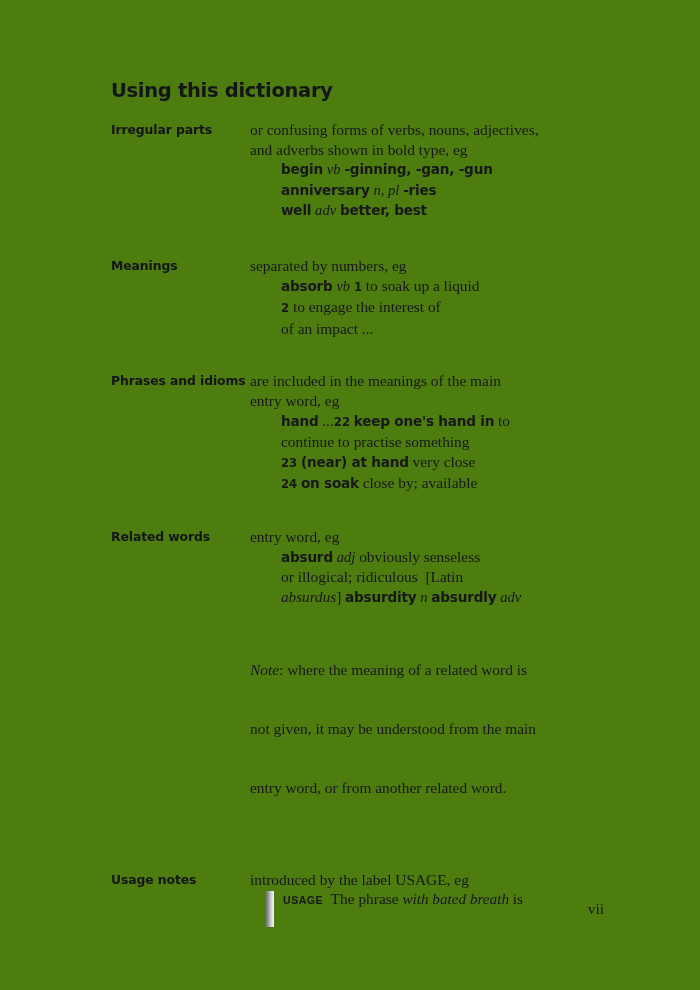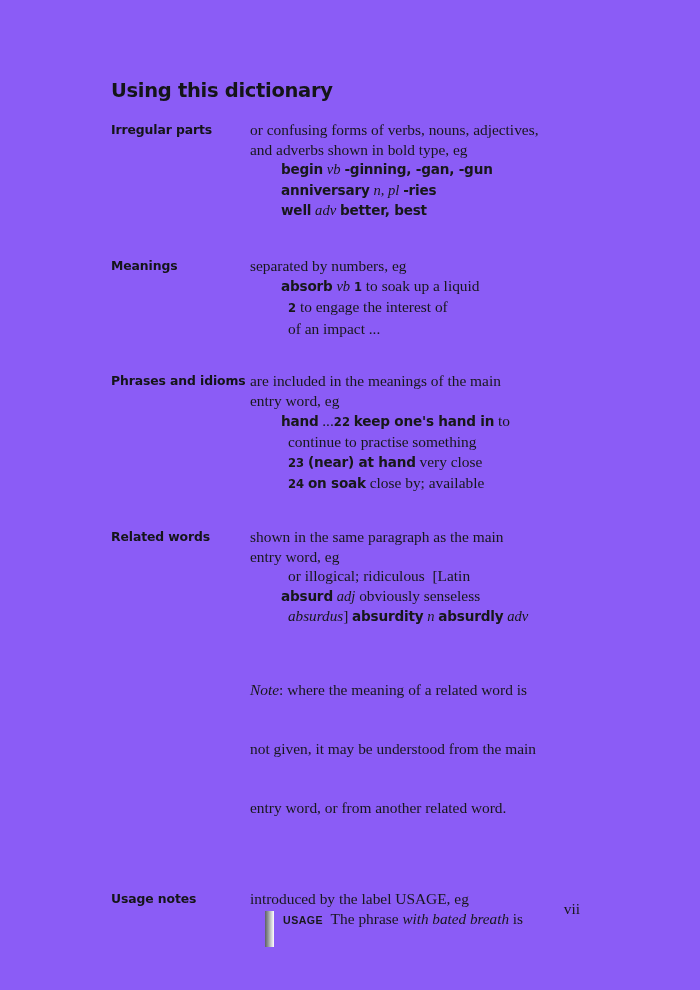--- a/index.html
+++ b/index.html
@@ -4,21 +4,21 @@
 <style>
   html, body {
     margin: 0;
     padding: 0;
     background: #ffffff;
   }
   .page {
     position: relative;
     width: 700px;
     height: 990px;
-    background: #8b5cf6;
+    background: #4d7c0f;
     color: #17181a;
     overflow: hidden;
     font-family: "Liberation Serif", "DejaVu Serif", serif;
   }
 
   
   .page-title {
     position: absolute;
     left: 111px;
     top: 66px;
@@ -71,21 +71,20 @@
   
   .example {
     margin-left: 31px;
     font-size: 15.2px;
     line-height: 19.6px;
   }
   .example .ex-line {
     white-space: pre;
   }
   .example .ex-line.cont {
-    margin-left: 7px;
   }
 
   
   .hw {            
     font-family: "DejaVu Sans", "Liberation Sans", sans-serif;
     font-weight: bold;
     font-size: 13.6px;
     letter-spacing: -0.2px;
   }
   .pos {           
@@ -153,21 +152,21 @@
   
   .gap-irregular { height: 35px; }
   .gap-meanings  { height: 33px; }
   .gap-phrases   { height: 32px; }
   .gap-related   { height: 33px; }
   .note-gap      { height: 14px; }
 
   
   .folio {
     position: absolute;
-    right: 120px;
+    right: 96px;
     top: 900px;
     font-family: "Liberation Serif", "DejaVu Serif", serif;
     font-size: 15.4px;
     color: #17181a;
   }
 </style>
 </head>
 <body>
 
 <div class="page">
@@ -217,25 +216,24 @@
           <div class="ex-line cont"><span class="num">24</span> <span class="hw">on soak</span> <span class="def">close by; available</span></div>
         </div>
       </div>
     </div>
 
     <div class="gap-phrases"></div>
 
     <div class="section">
       <div class="section-label">Related words</div>
       <div class="section-body">
-        <div class="intro">shown in the same paragraph as the main</div>
         <div class="intro">entry word, eg</div>
         <div class="example">
+          <div class="ex-line"><span class="hw">absurd</span> <span class="pos">adj</span> <span class="def">obviously senseless</span></div>
           <div class="ex-line cont"><span class="def">or illogical; ridiculous  [Latin</span></div>
-          <div class="ex-line"><span class="hw">absurd</span> <span class="pos">adj</span> <span class="def">obviously senseless</span></div>
           <div class="ex-line cont"><span class="it">absurdus</span><span class="def">]</span> <span class="hw">absurdity</span> <span class="pos">n</span> <span class="hw">absurdly</span> <span class="pos">adv</span></div>
         </div>
         <div class="note-gap"></div>
         <div class="note">
           <div><span class="note-word">Note</span><span>: where the meaning of a related word is</span></div>
           <div>not given, it may be understood from the main</div>
           <div>entry word, or from another related word.</div>
         </div>
       </div>
     </div>

